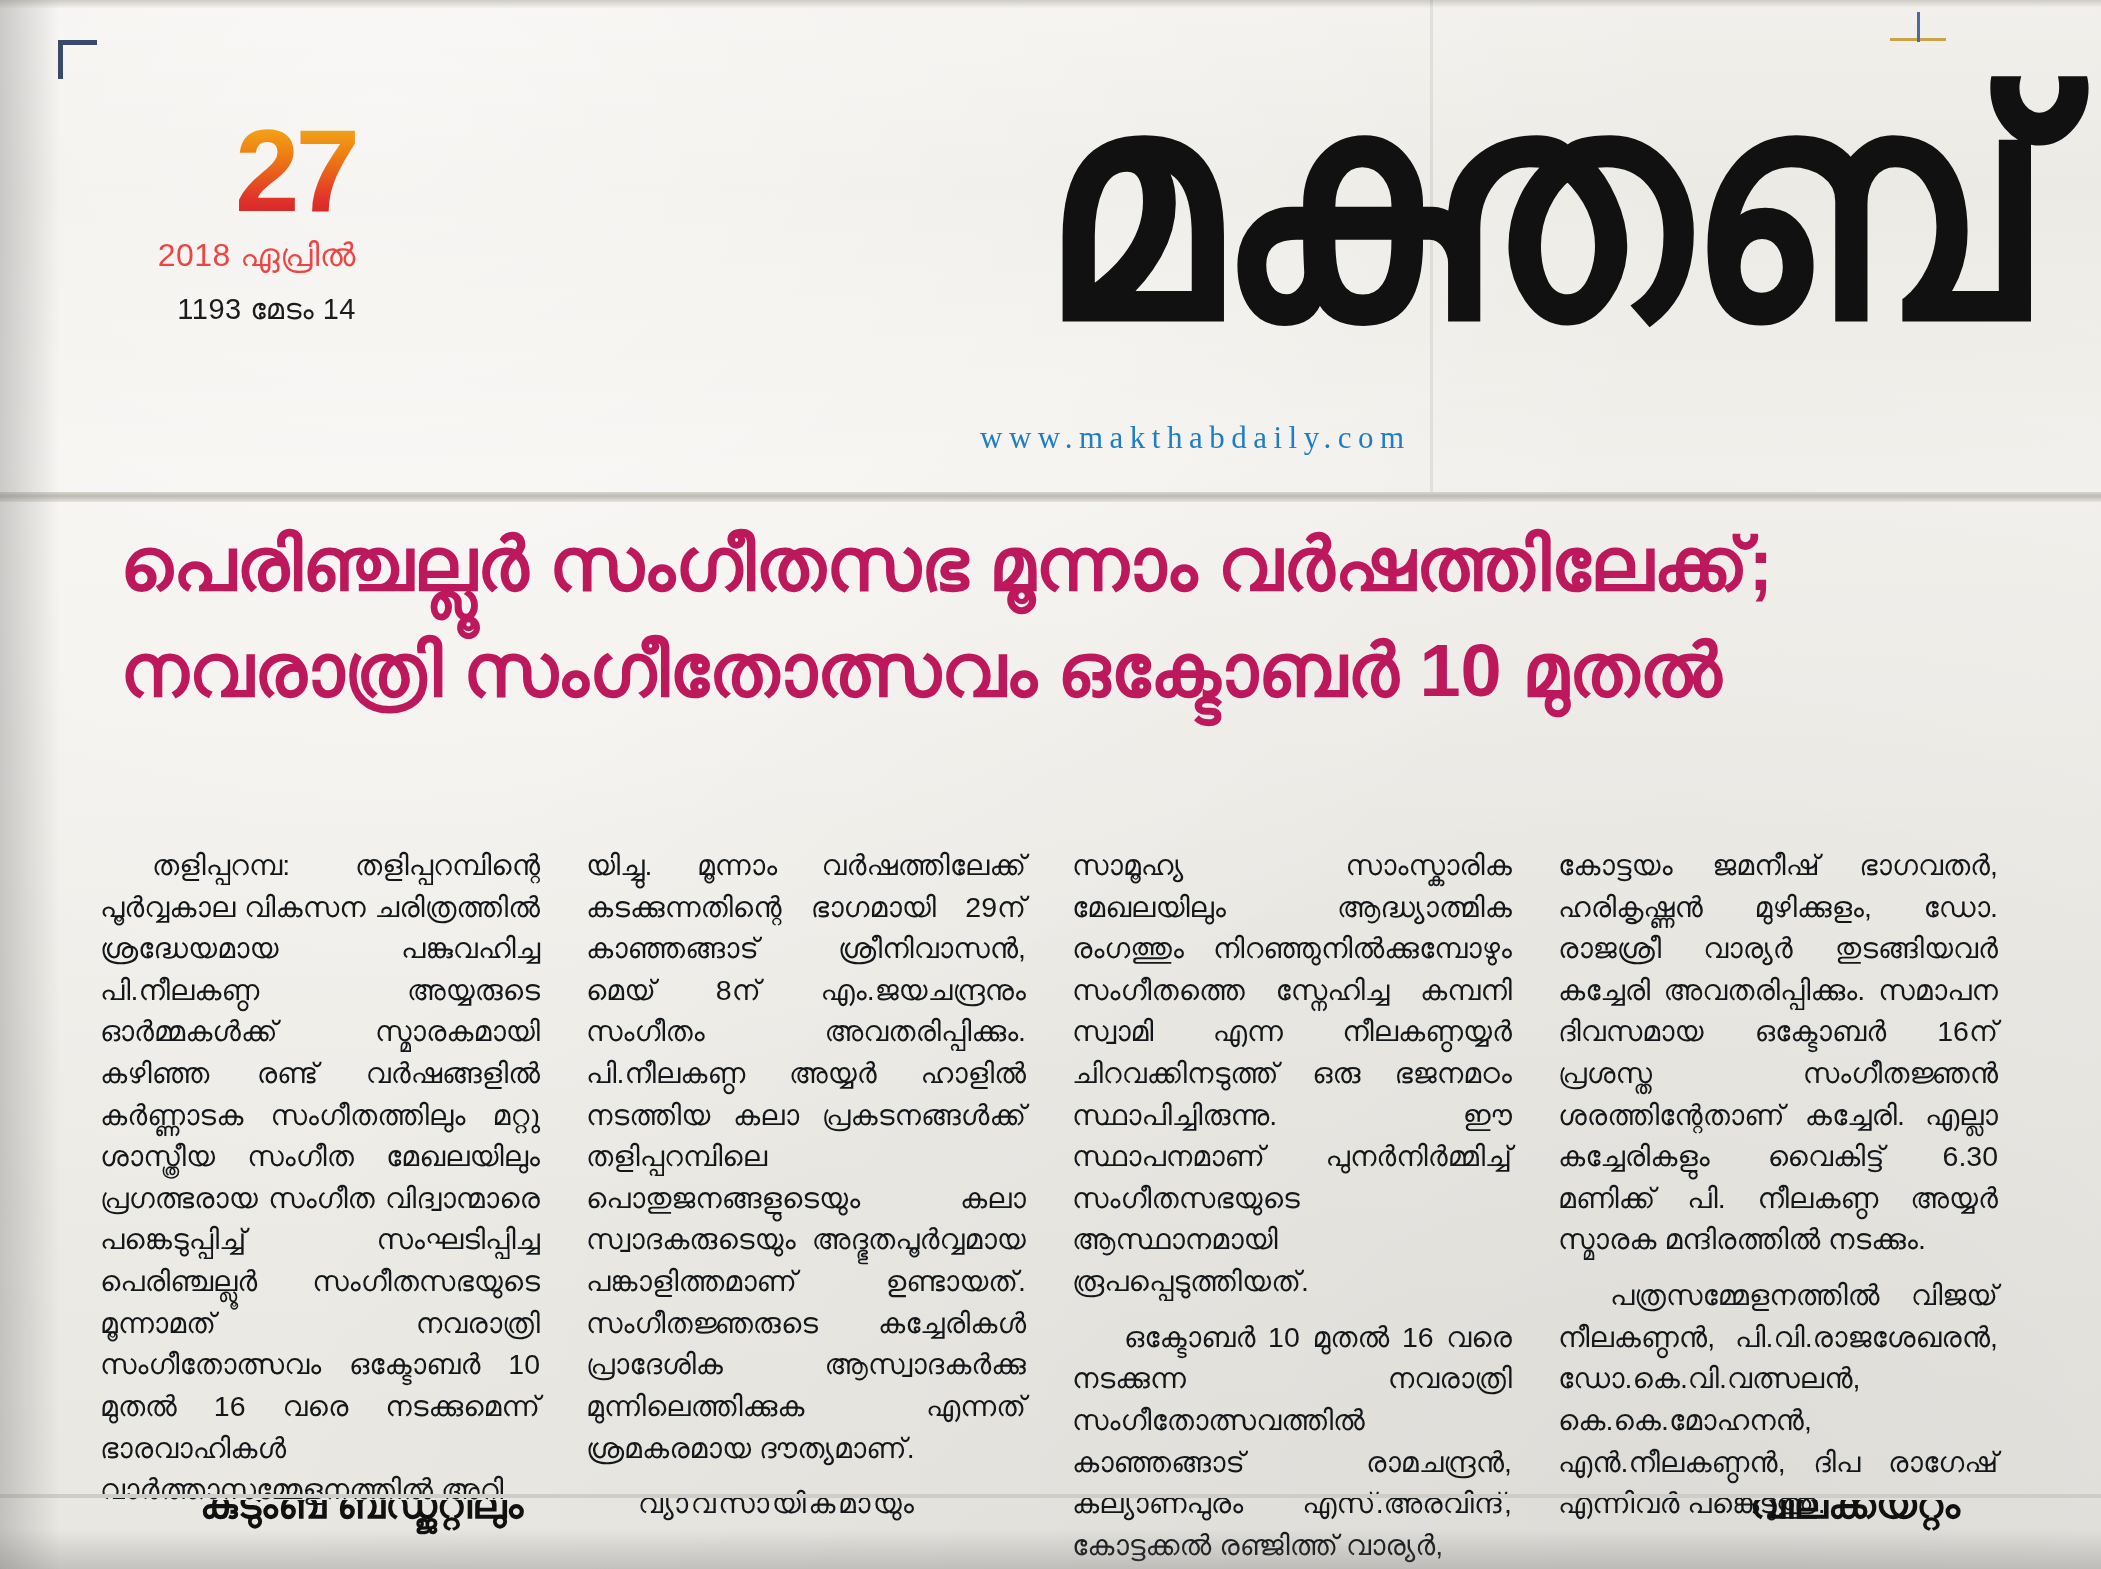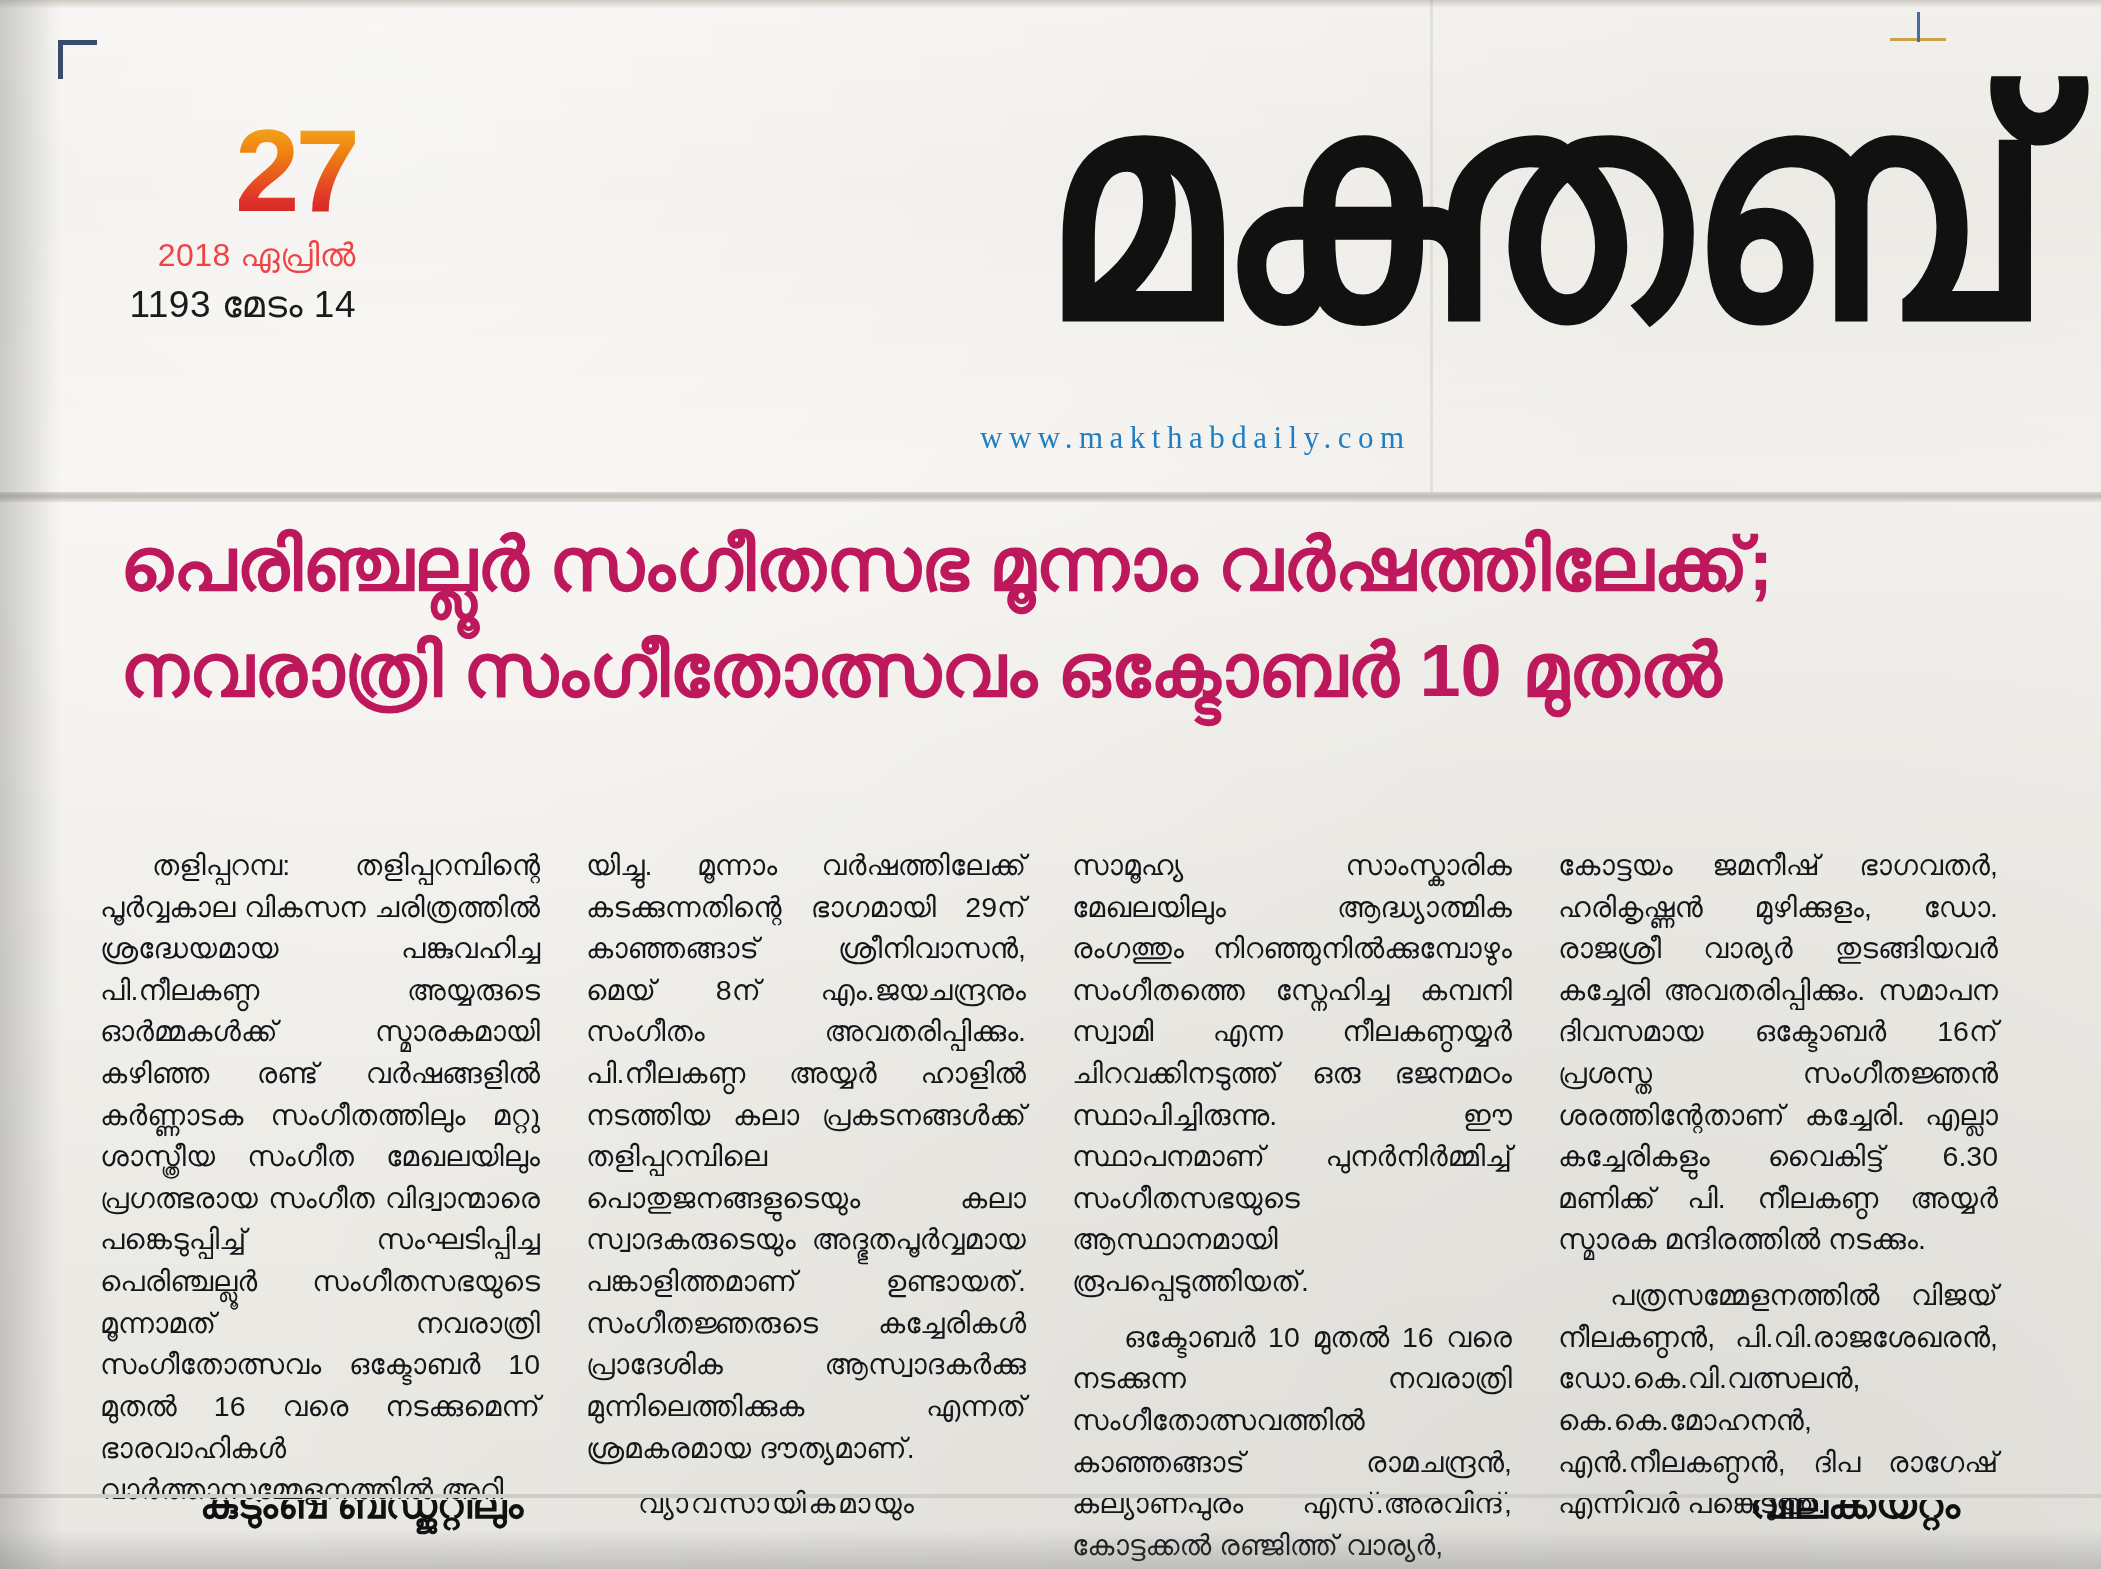--- a/index.html
+++ b/index.html
@@ -85,23 +85,23 @@
     margin-top: 4px;
     letter-spacing: 1px;
   }
   .date-line {
     font-size: 32px;
     color: #ef4444;
     margin-top: 12px;
     letter-spacing: 0.5px;
   }
   .hijri-line {
-    font-size: 37px;
+    font-size: 29px;
     color: #1b1b1b;
-    margin-top: 10px;
+    margin-top: 19px;
     letter-spacing: 0.5px;
   }
 
   .logo-wrap {
     position: absolute;
     left: 520px; top: 50px;
     width: 1530px;
     height: 360px;
   }
   .logo-text {

